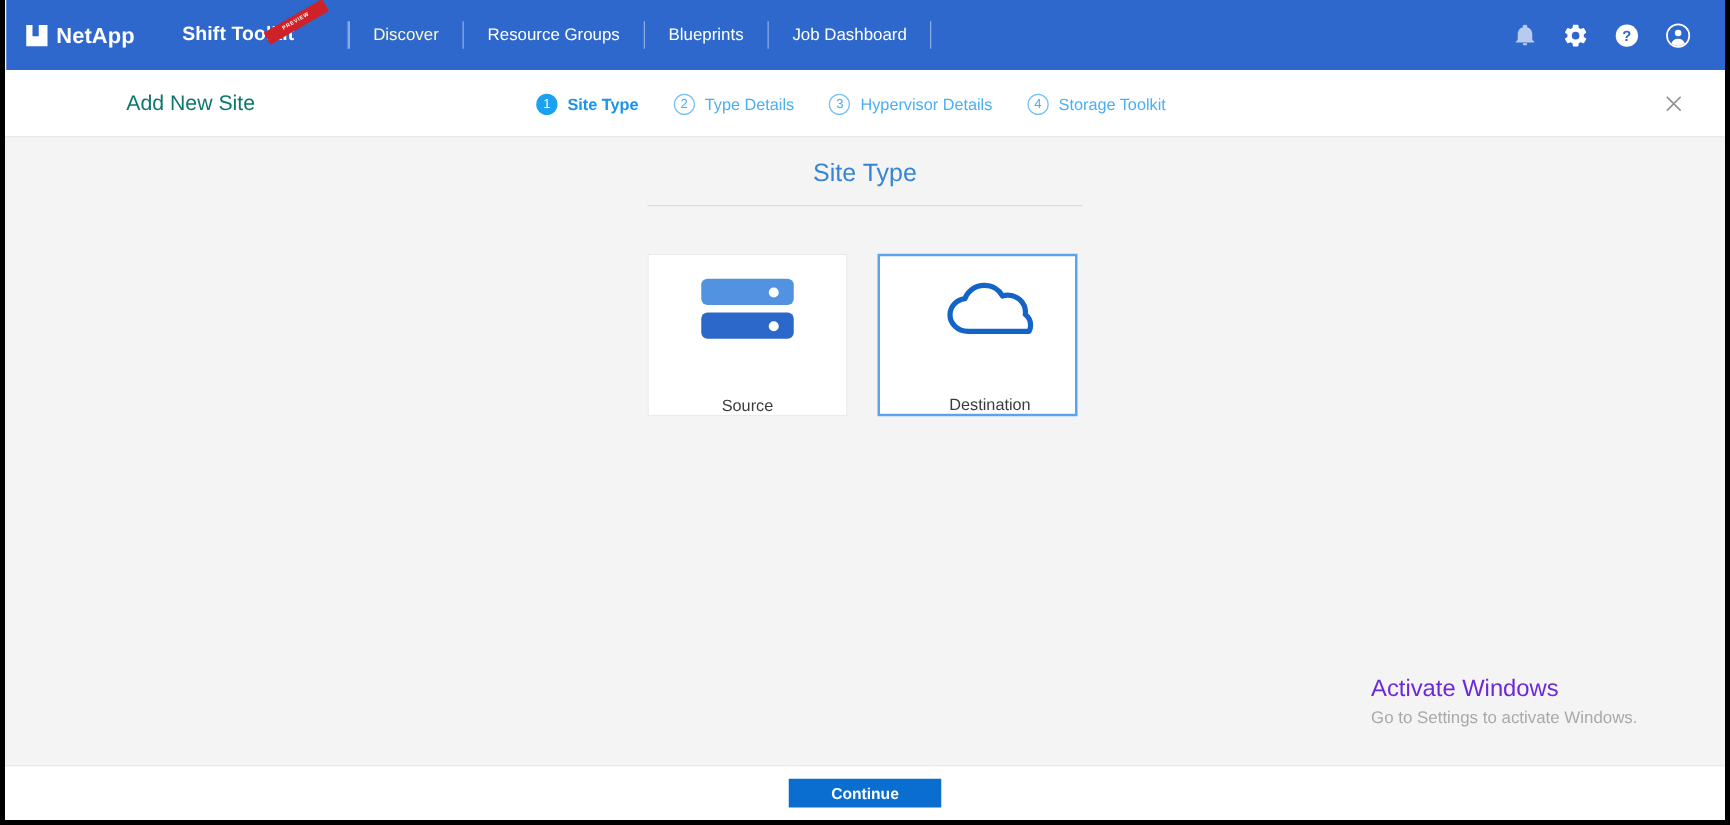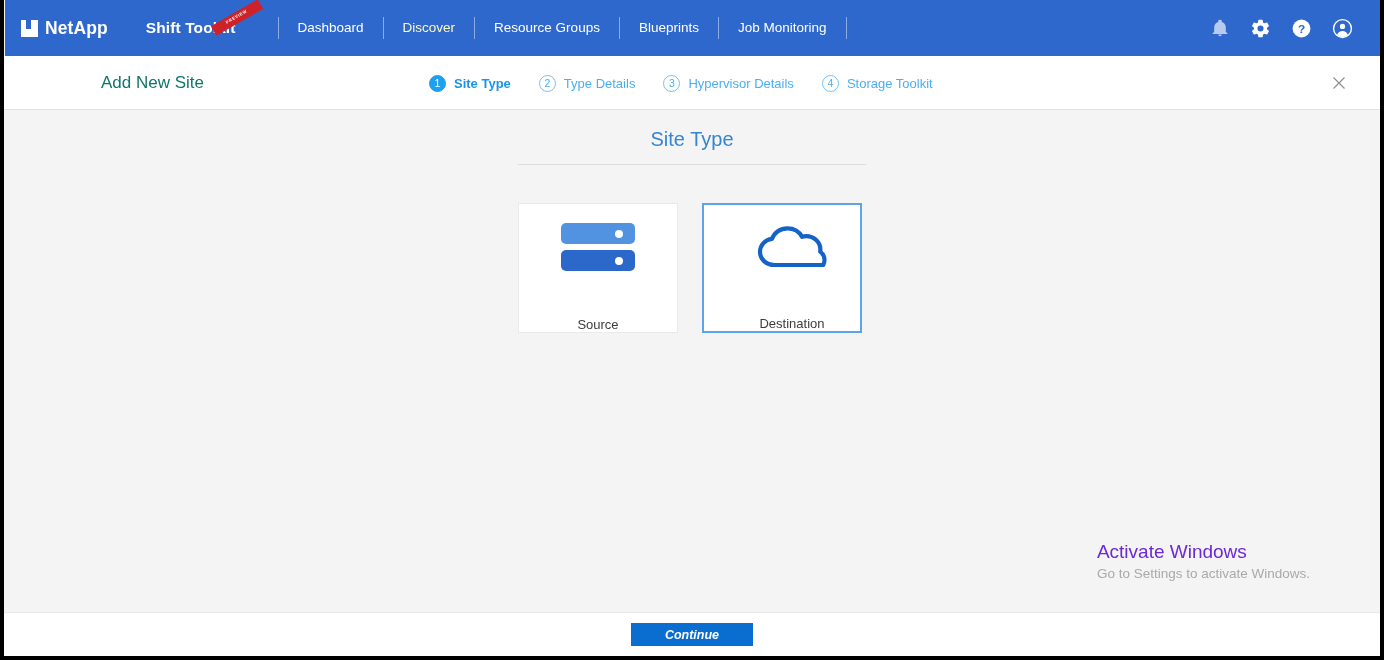--- a/index.html
+++ b/index.html
@@ -343,21 +343,20 @@
     background: #0a6ed1;
     color: #ffffff;
     font-size: 12.5px;
     font-weight: bold;
     border: none;
     cursor: pointer;
     font-family: "Liberation Sans", sans-serif;
     display: flex;
     align-items: center;
     justify-content: center;
-    font-style: italic;
   }
 </style>
 </head>
 <body>
 
 <div id="app">
   <div class="window-frame">
 
     <div class="topnav">
 
@@ -371,29 +370,28 @@
         <span class="preview-ribbon">
           <span class="band">
               <span>PREVIEW</span>
             </span>
         </span>
       </div>
 
       <span class="nav-sep" style="margin-left:42px;"></span>
 
       <div class="nav-items" style="margin-left:0;">
-        <span class="nav-link">Dashboard</span>
         <span class="nav-sep"></span>
         <span class="nav-link dim">Discover</span>
         <span class="nav-sep"></span>
         <span class="nav-link">Resource Groups</span>
         <span class="nav-sep"></span>
         <span class="nav-link">Blueprints</span>
         <span class="nav-sep"></span>
-        <span class="nav-link">Job Monitoring</span>
+        <span class="nav-link">Job Dashboard</span>
         <span class="nav-sep"></span>
       </div>
 
       <div class="topnav-right">
         <svg class="ic" width="20" height="20" viewBox="0 0 24 24" fill="#b8cbee">
           <path d="M12 22a2.2 2.2 0 0 0 2.2-2.2H9.8A2.2 2.2 0 0 0 12 22zm7-5.4v-5.1c0-3.33-1.78-6.1-4.88-6.84v-.74A1.38 1.38 0 0 0 12 2.5a1.38 1.38 0 0 0-2.12 1.42v.74C6.78 5.4 5 8.17 5 11.5v5.1L3.2 18.4v.9h17.6v-.9L19 16.6z"></path>
         </svg>
         <svg class="ic" width="21" height="21" viewBox="0 0 24 24" fill="#ffffff">
           <path d="M19.43 12.98c.04-.32.07-.64.07-.98s-.03-.66-.07-.98l2.11-1.65a.5.5 0 0 0 .12-.64l-2-3.46a.5.5 0 0 0-.61-.22l-2.49 1a7.3 7.3 0 0 0-1.69-.98l-.38-2.65A.49.49 0 0 0 14 2h-4a.49.49 0 0 0-.49.42l-.38 2.65c-.61.25-1.17.58-1.69.98l-2.49-1a.5.5 0 0 0-.61.22l-2 3.46a.5.5 0 0 0 .12.64l2.11 1.65c-.04.32-.07.65-.07.98s.03.66.07.98l-2.11 1.65a.5.5 0 0 0-.12.64l2 3.46c.12.22.39.3.61.22l2.49-1c.52.4 1.08.73 1.69.98l.38 2.65c.04.24.25.42.49.42h4c.24 0 .45-.18.49-.42l.38-2.65c.61-.25 1.17-.58 1.69-.98l2.49 1c.22.08.49 0 .61-.22l2-3.46a.5.5 0 0 0-.12-.64l-2.11-1.65zM12 15.5A3.5 3.5 0 1 1 15.5 12 3.5 3.5 0 0 1 12 15.5z"></path>
         </svg>

